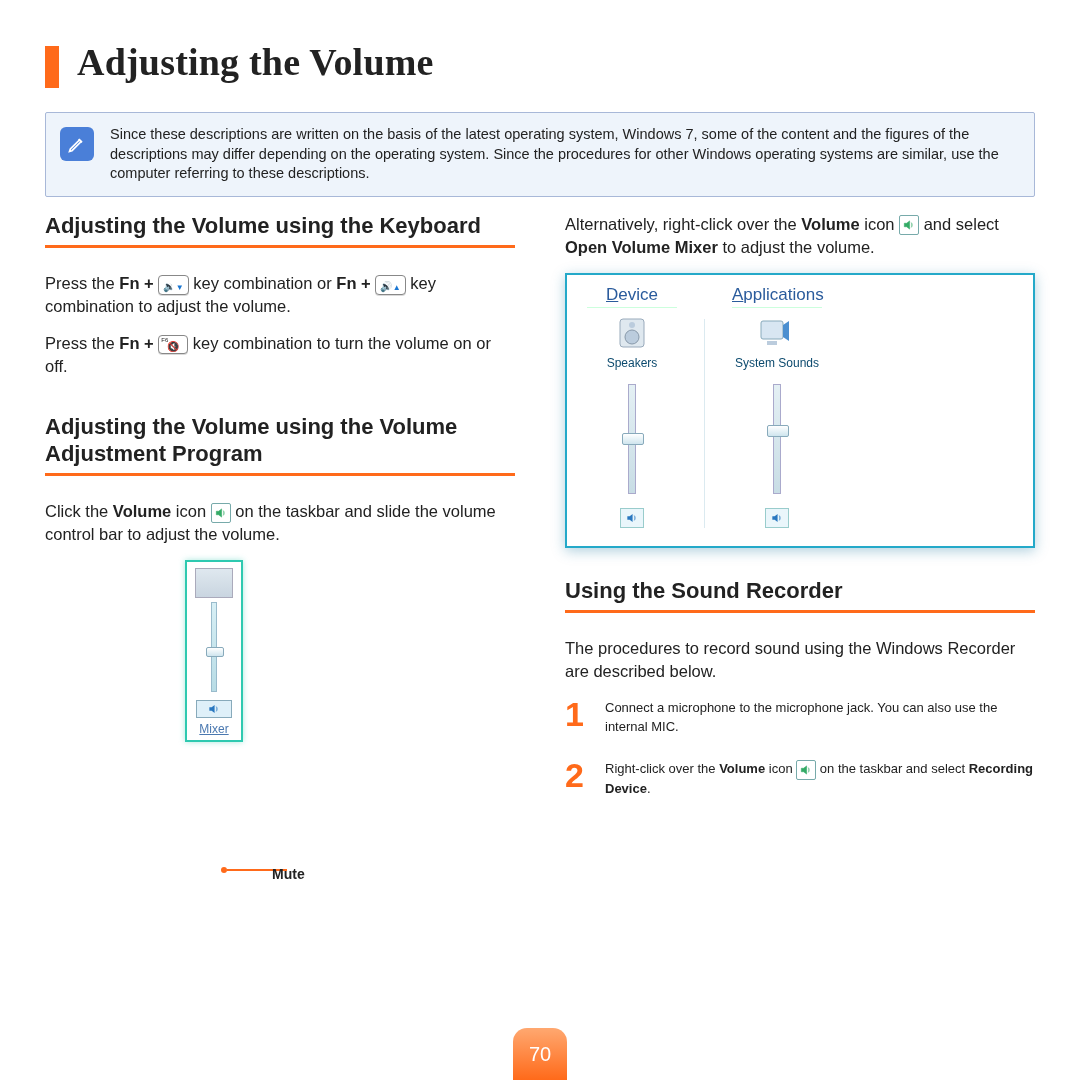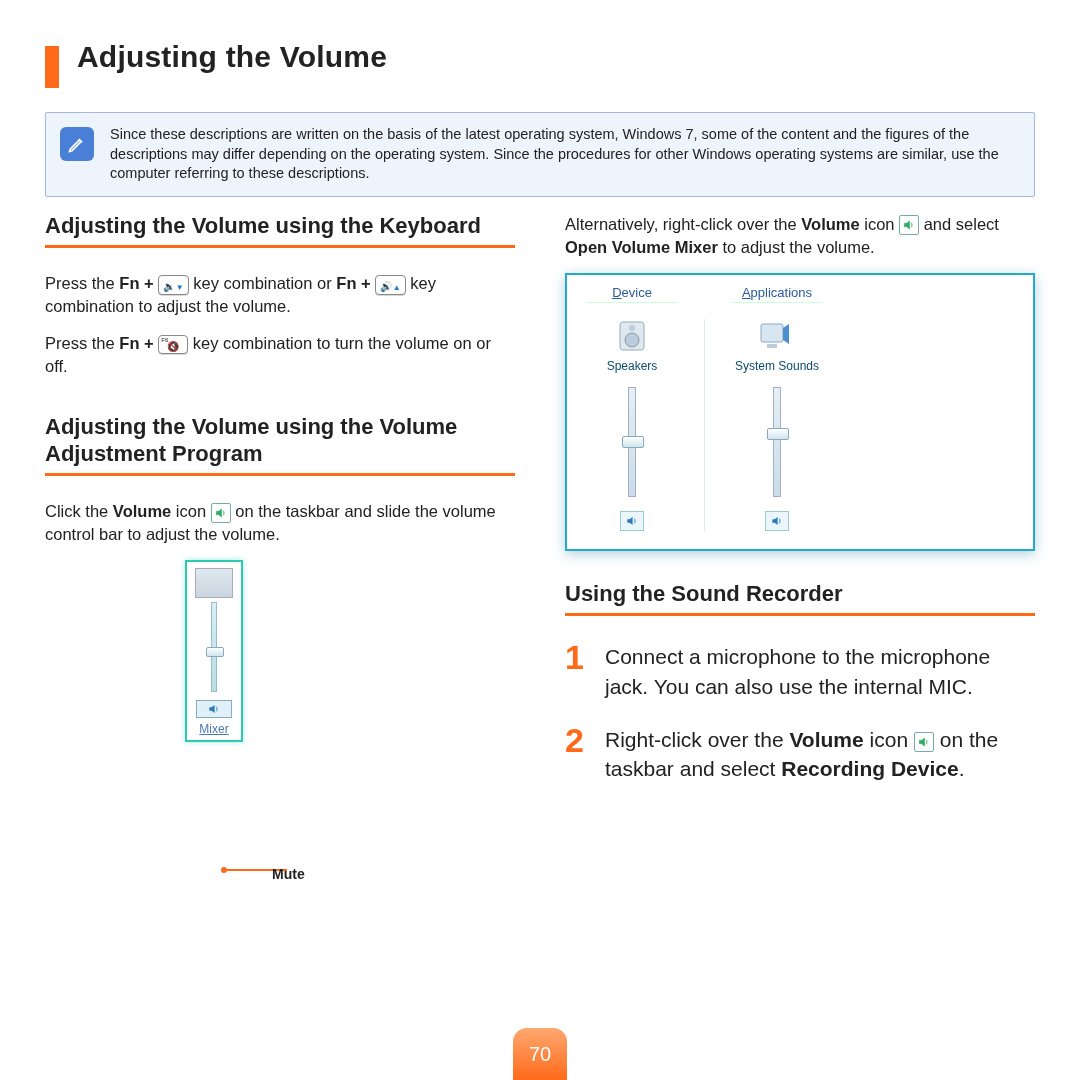--- a/index.html
+++ b/index.html
@@ -7,21 +7,21 @@
     width: 1080px;
     height: 1080px;
     font-family: Arial, Helvetica, sans-serif;
     background: #fff;
     color: #222;
     position: relative;
     padding: 40px 45px 0 45px;
   }
   .title-row { display: flex; align-items: flex-start; gap: 18px; }
   .orange-bar { width: 14px; height: 42px; background: #ff6a1a; margin-top: 6px; }
-  h1.page-title { font-size: 30px; font-weight: bold; letter-spacing: 0.2px; }
+  h1.page-title { font-size: 38px; font-weight: bold; letter-spacing: 0.2px; font-family: Liberation Serif, serif; }
   .intro { font-size: 16px; margin: 6px 0 0 32px; }
   .note-box {
     margin: 24px 0 16px 0;
     border: 1px solid #a8b8d8;
     background: #eef4fb;
     border-radius: 2px;
     padding: 12px 16px 12px 14px;
     display: flex;
     gap: 16px;
     align-items: flex-start;
@@ -111,31 +111,31 @@
     position: absolute; right: 4px; top: 3px;
     width: 42px; height: 20px;
     background: linear-gradient(#e05050,#b82020);
     border: 1px solid #802020;
     border-radius: 3px;
     color: #fff; font-weight: bold; font-size: 12px;
     display:flex; align-items:center; justify-content:center;
   }
   .mixer-body { padding: 10px 20px 18px 20px; display: flex; gap: 55px; }
   .mixer-col { width: 90px; text-align: center; position: relative;}
-  .mixer-hdr { font-size: 13px; color: #2a5b9c; border-bottom: 1px solid #cfd; padding-bottom: 2px; margin-bottom: 12px;}
+  .mixer-hdr { font-size: 17px; color: #2a5b9c; border-bottom: 1px solid #cfd; padding-bottom: 2px; margin-bottom: 4px;}
   .mixer-hdr .ul { text-decoration: underline; }
   .mixer-dev-icon { height: 42px; display:flex; align-items:center; justify-content:center; }
   .mixer-label { font-size: 12px; color: #0c4a6e; margin: 2px 0 14px 0; }
   .mixer-track { width: 8px; height: 110px; margin: 0 auto; background: linear-gradient(#e4f0f4,#c8dde5); border: 1px solid #aac; position: relative; }
   .mixer-thumb { position:absolute; left:-7px; width:22px; height:12px; background: linear-gradient(#fff,#cfe5ee); border:1px solid #8ab; border-radius:2px; }
   .mixer-btn { width: 24px; height: 20px; margin: 14px auto 0 auto; background: #eaf6fb; border:1px solid #9cc; display:flex;align-items:center;justify-content:center;}
   .mixer-col-divider { position:absolute; top:34px; bottom:0; right:-28px; width:1px; background: #dbeaf0;}
   .step { display: flex; gap: 14px; margin-bottom: 22px; align-items: flex-start;}
   .step-num { font-size: 34px; font-weight: bold; color: #ff6a1a; line-height: 1; width: 26px;}
-  .step-text { font-size: 21px; line-height: 1.4; flex: 1; padding-top: 2px;}
+  .step-text { font-size: 13px; line-height: 1.4; flex: 1; padding-top: 2px;}
   .page-footer {
     position: absolute; bottom: 0; left: 50%; transform: translateX(-50%);
     width: 54px; height: 52px;
     background: linear-gradient(#ffa870,#ff6a1a);
     border-radius: 14px 14px 0 0;
     color: #fff; font-size: 20px; font-weight: 400;
     display:flex; align-items:center; justify-content:center;
   }
   b { font-weight: bold; }
 </style>
@@ -262,20 +262,21 @@
               <svg width="14" height="14" viewBox="0 0 24 24" fill="#2a78c0">
                 <path d="M4 9v6h4l5 4V5L8 9H4z"></path>
                 <path d="M16 8c1.5 1.5 1.5 6.5 0 8" fill="none" stroke="#2a78c0" stroke-width="1.5"></path>
               </svg>
             </div>
         </div>
       </div>
     </div>
 
     <h2 class="section">Using the Sound Recorder</h2>
+    <div class="para">The procedures to record sound using the Windows Recorder are described below.</div>
 
     <div class="step">
       <div class="step-num">1</div>
       <div class="step-text">Connect a microphone to the microphone jack. You can also use the internal MIC.</div>
     </div>
 
     <div class="step">
       <div class="step-num">2</div>
       <div class="step-text">
         <span>Right-click over the </span><b>Volume</b><span> icon </span>

